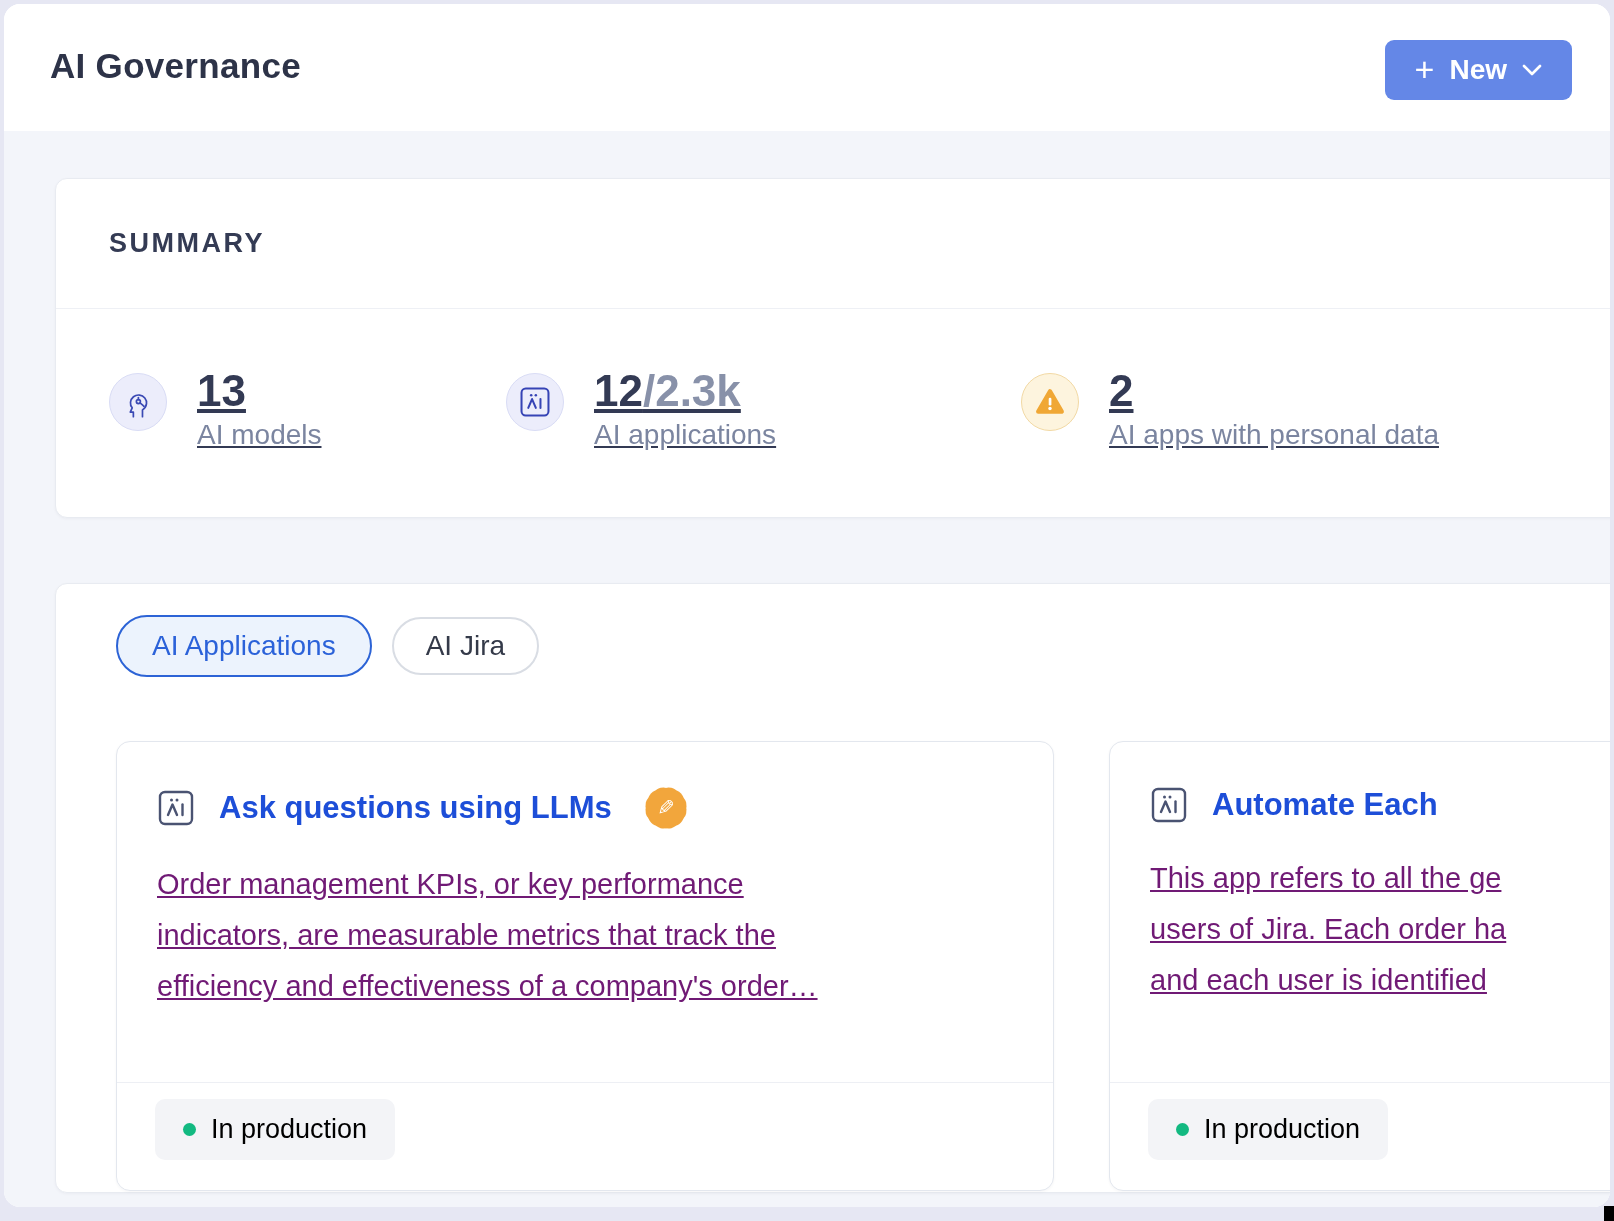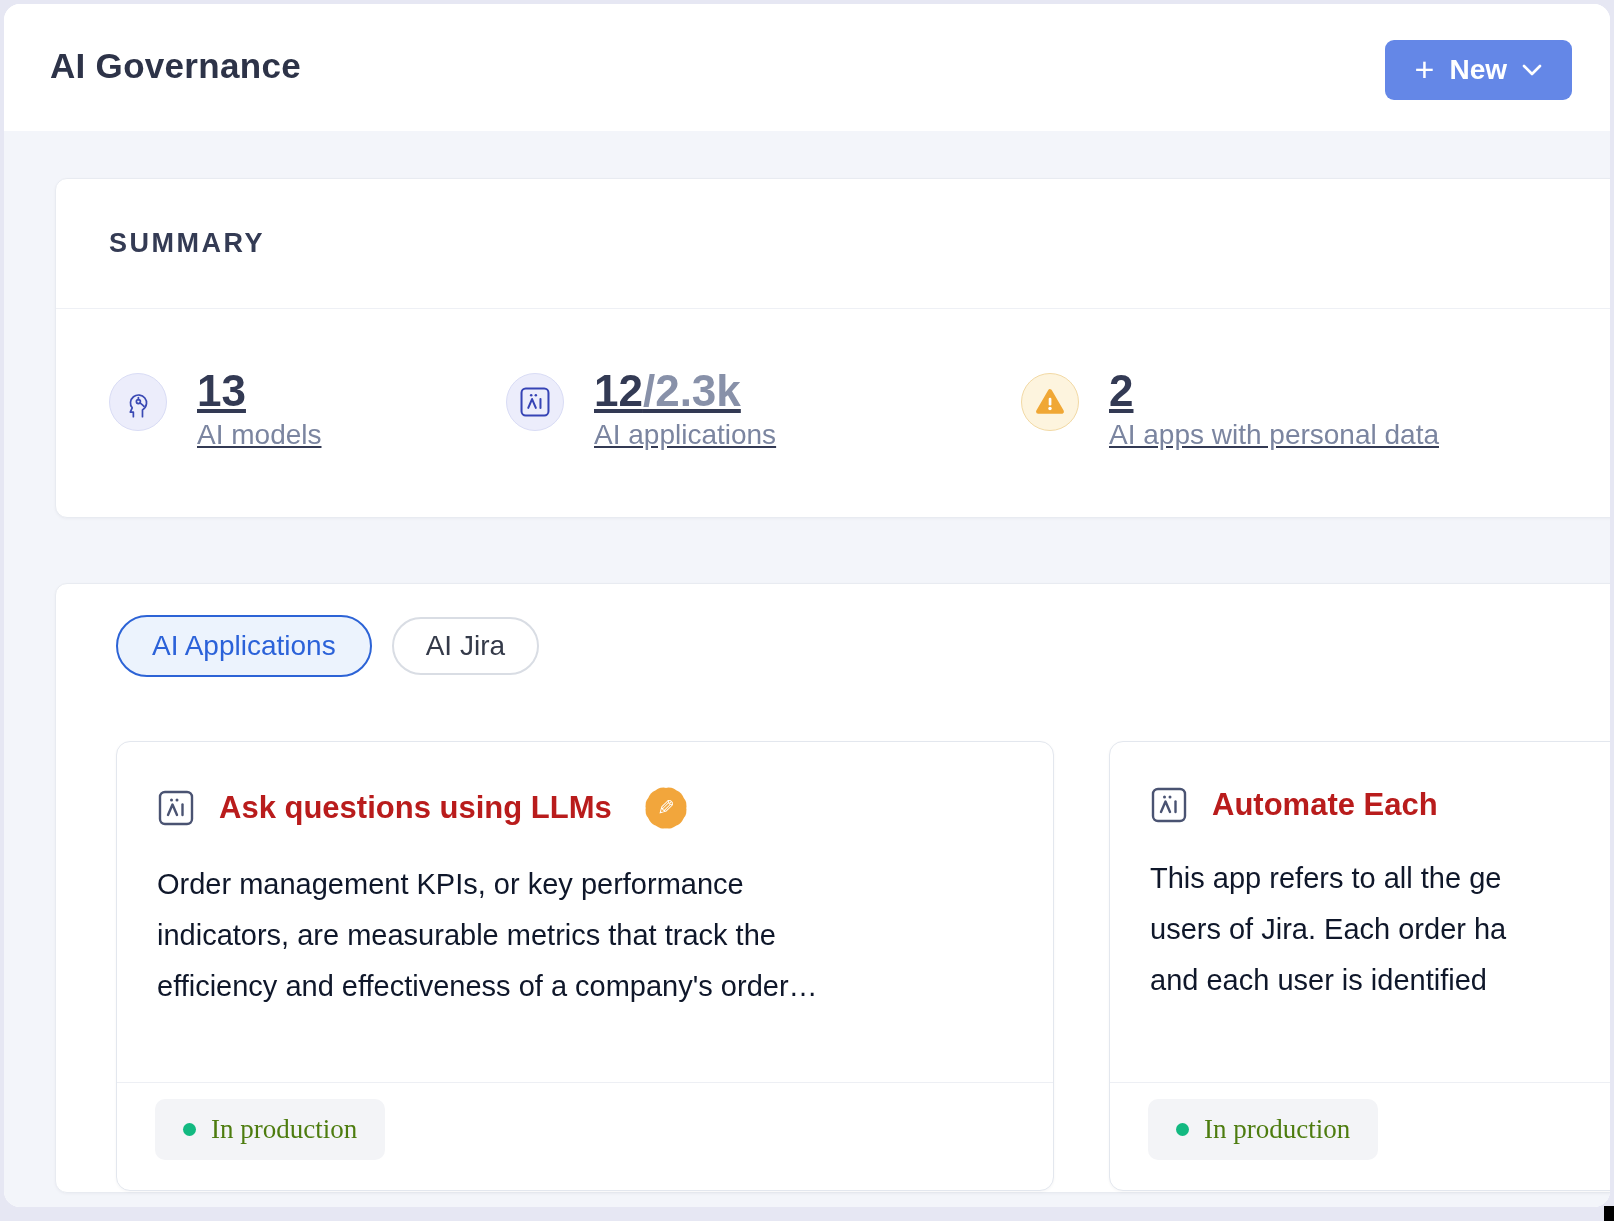--- a/index.html
+++ b/index.html
@@ -74,31 +74,31 @@
     border:2px solid #d9dde4; color:#343a49; padding:11px 32px;
   }
   .cards { position:absolute; left:60px; top:157px; display:flex; gap:55px; }
   .app-card {
     width:938px; height:450px; background:#fff; flex:none;
     border:1.5px solid #e3e7ee; border-radius:14px; position:relative;
     box-shadow:0 1px 3px rgba(20,30,60,.04); cursor:pointer;
   }
   .card-title-row { display:flex; align-items:center; gap:24px; padding:44px 0 0 40px; }
   .card-app-icon { color:#4a5372; display:flex; flex:none; }
-  .card-title { font-size:31px; font-weight:700; color:#b91c1c; }
-  .card-desc { margin:29px 40px 0 40px; font-size:29px; color:#0f172a; line-height:51px; }
+  .card-title { font-size:31px; font-weight:700; color:#1d4ed8; }
+  .card-desc { margin:29px 40px 0 40px; font-size:29px; color:#701a75; line-height:51px;text-decoration:underline; }
   .card-desc div { white-space:nowrap; overflow:hidden; }
   .card-footer {
     position:absolute; left:0; right:0; top:340px;
     border-top:1.5px solid #edeff4; padding:16px 0 0 38px;
   }
   .status-badge {
     display:inline-flex; align-items:center; gap:15px;
     background:#f3f4f7; border-radius:10px; padding:15px 28px;
-    font-size:27px; color:#4d7c0f;font-family:Liberation Serif, serif;
+    font-size:27px; color:#000000;
   }
   .status-dot { width:13px; height:13px; border-radius:50%; background:#12b981; flex:none; }
   
   .seal { position:relative; width:44px; height:44px; margin-left:8px; flex:none; }
   .seal i { position:absolute; inset:4px; background:#f2a63c; border-radius:11px; display:block; }
   .seal i:nth-child(2) { transform:rotate(30deg); }
   .seal i:nth-child(3) { transform:rotate(60deg); }
   .seal .pencil {
     position:absolute; inset:0; display:flex; align-items:center; justify-content:center;
     color:#fff; font-size:21px; font-style:normal; transform:scaleX(-1);

